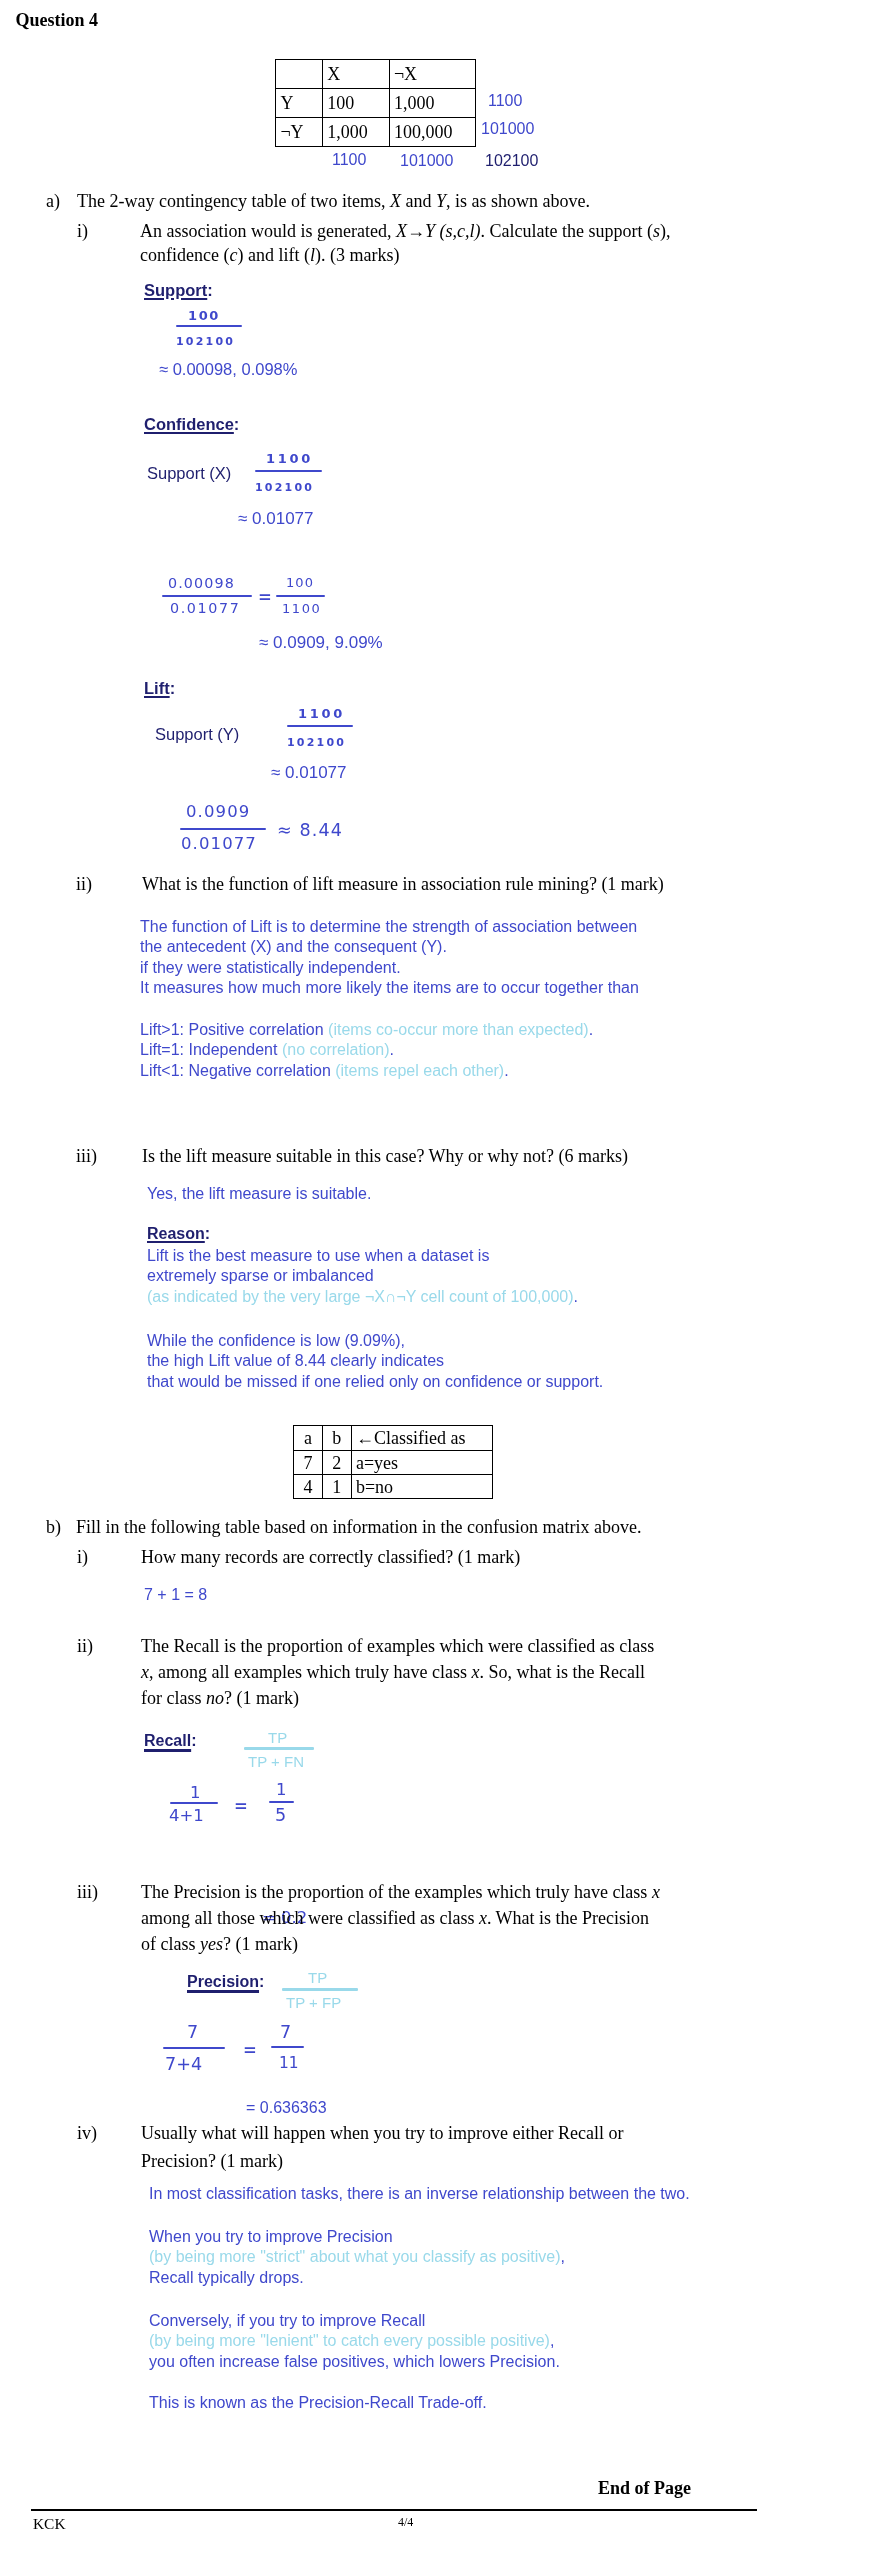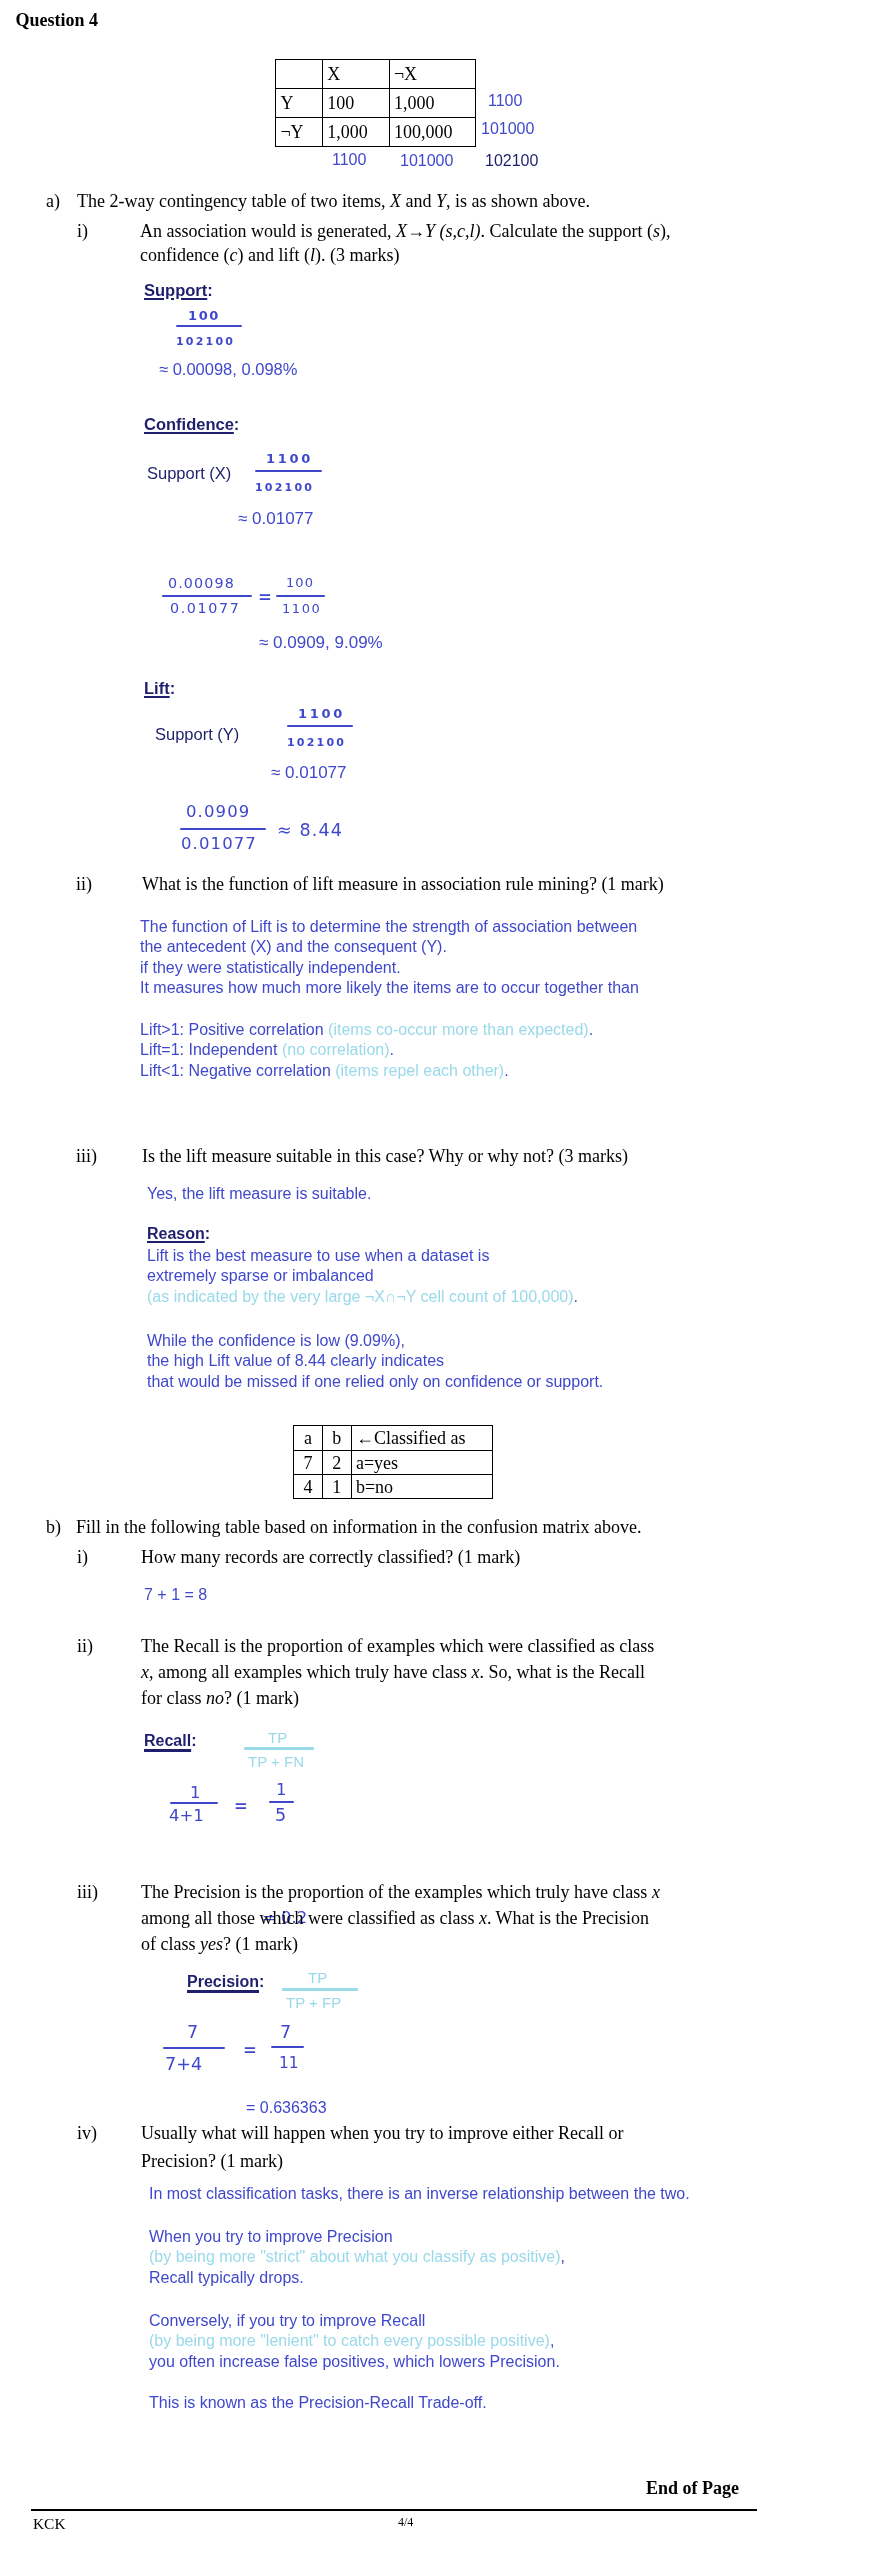--- a/index.html
+++ b/index.html
@@ -109,21 +109,21 @@
   <div>if they were statistically independent.</div>
   <div>It measures how much more likely the items are to occur together than</div>
 </div>
 <div class="abs sans ans" style="left:140px; top:1020px;">
   <div><span>Lift&gt;1: Positive correlation </span><span class="light">(items co-occur more than expected)</span><span>.</span></div>
   <div><span>Lift=1: Independent </span><span class="light">(no correlation)</span><span>.</span></div>
   <div><span>Lift&lt;1: Negative correlation </span><span class="light">(items repel each other)</span><span>.</span></div>
 </div>
 
 <div class="abs serif q-text" style="left:76px; top:1143px;">iii)</div>
-<div class="abs serif q-text" style="left:142px; top:1143px;">Is the lift measure suitable in this case? Why or why not? (3 marks)</div>
+<div class="abs serif q-text" style="left:142px; top:1143px;">Is the lift measure suitable in this case? Why or why not? (6 marks)</div>
 <div class="abs sans ans" style="left:147px; top:1184px;">Yes, the lift measure is suitable.</div>
 <div class="abs sans" style="left:147px; top:1225px; font-size:16px; font-weight:bold; color:#1f1f6e;"><u style="text-decoration-thickness:1.6px; text-underline-offset:1.6px;margin-top:32px;">Reason</u>:</div>
 <div class="abs sans ans" style="left:147px; top:1246px;">
   <div>Lift is the best measure to use when a dataset is</div>
   <div>extremely sparse or imbalanced</div>
   <div><span class="light">(as indicated by the very large ¬X∩¬Y cell count of 100,000)</span><span>.</span></div>
 </div>
 <div class="abs sans ans" style="left:147px; top:1331px;">
   <div>While the confidence is low (9.09%),</div>
   <div>the high Lift value of 8.44 clearly indicates</div>
@@ -210,17 +210,17 @@
   <div><span class="light">(by being more "strict" about what you classify as positive)</span><span>,</span></div>
   <div>Recall typically drops.</div>
 </div>
 <div class="abs sans ans" style="left:149px; top:2311px;">
   <div>Conversely, if you try to improve Recall</div>
   <div><span class="light">(by being more "lenient" to catch every possible positive)</span><span>,</span></div>
   <div>you often increase false positives, which lowers Precision.</div>
 </div>
 <div class="abs sans ans" style="left:149px; top:2393px;">This is known as the Precision-Recall Trade-off.</div>
 
-<div class="abs serif" style="left:598px; top:2478px; font-size:18px; font-weight:bold;margin-left:48px;">End of Page</div>
+<div class="abs serif" style="left:598px; top:2478px; font-size:18px; font-weight:bold;">End of Page</div>
 <div class="footer-line"></div>
 <div class="abs serif" style="left:33px; top:2515px; font-size:15.4px;">KCK</div>
 <div class="abs serif" style="left:398px; top:2515px; font-size:12px;">4/4</div>
 
 
 </body></html>

